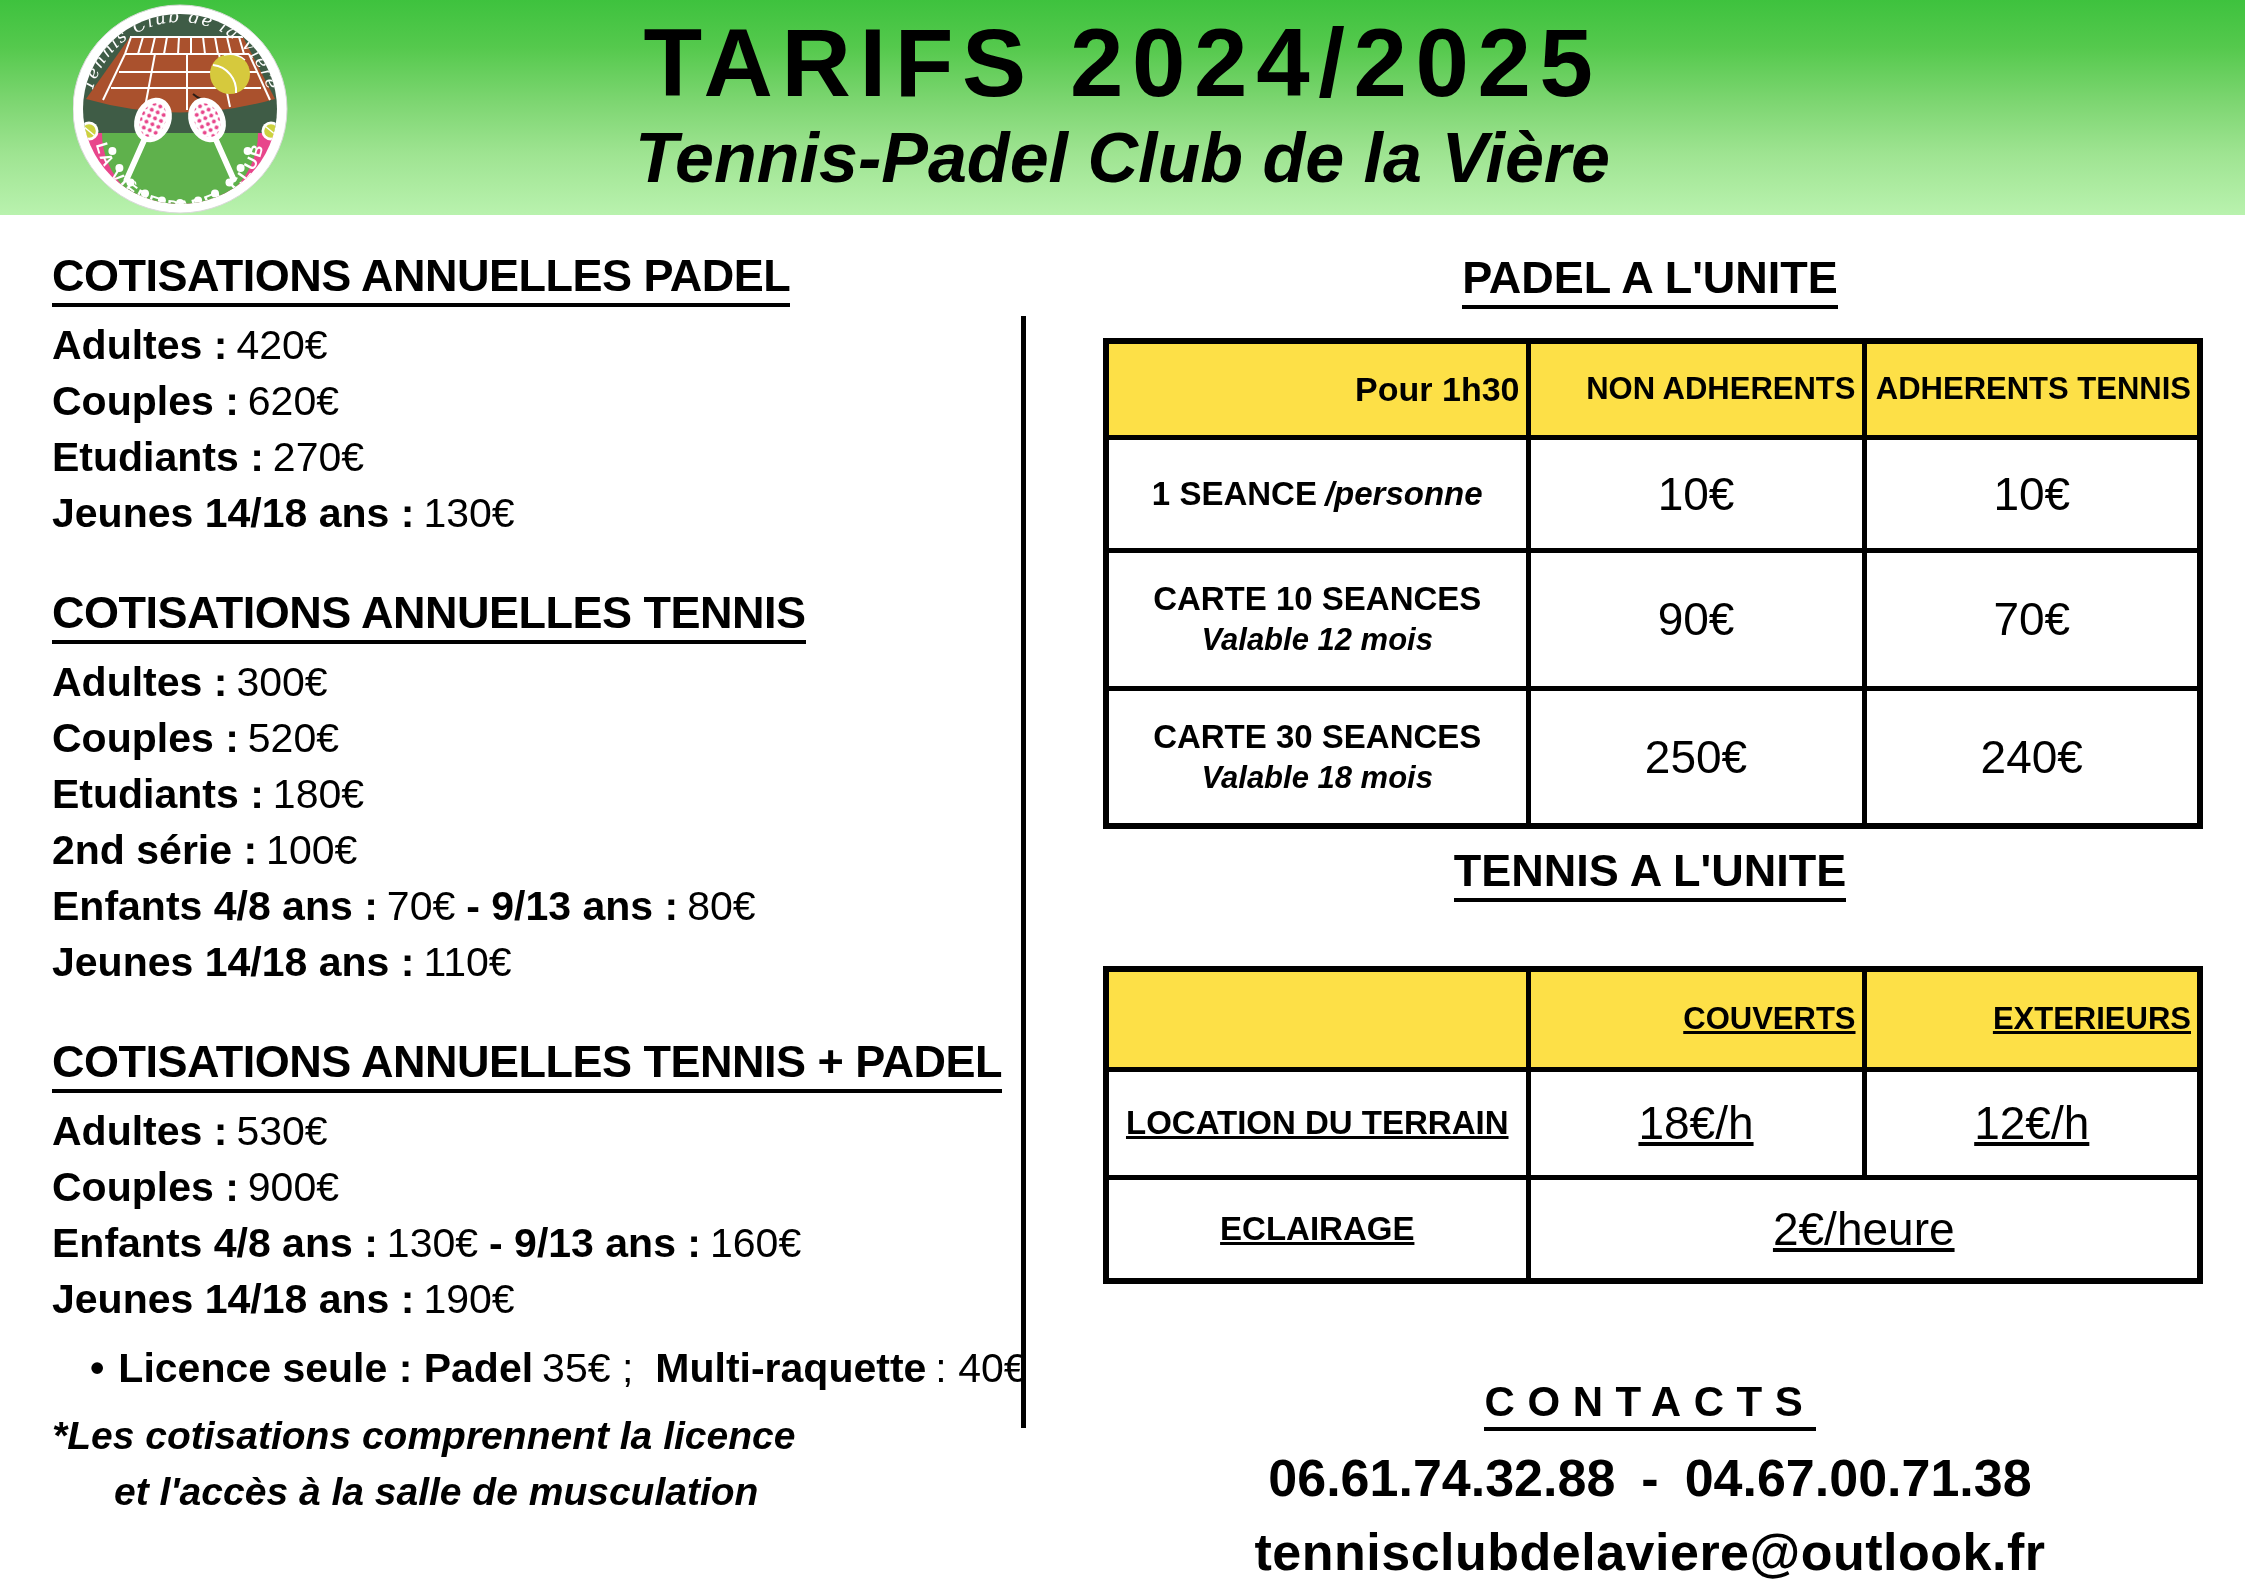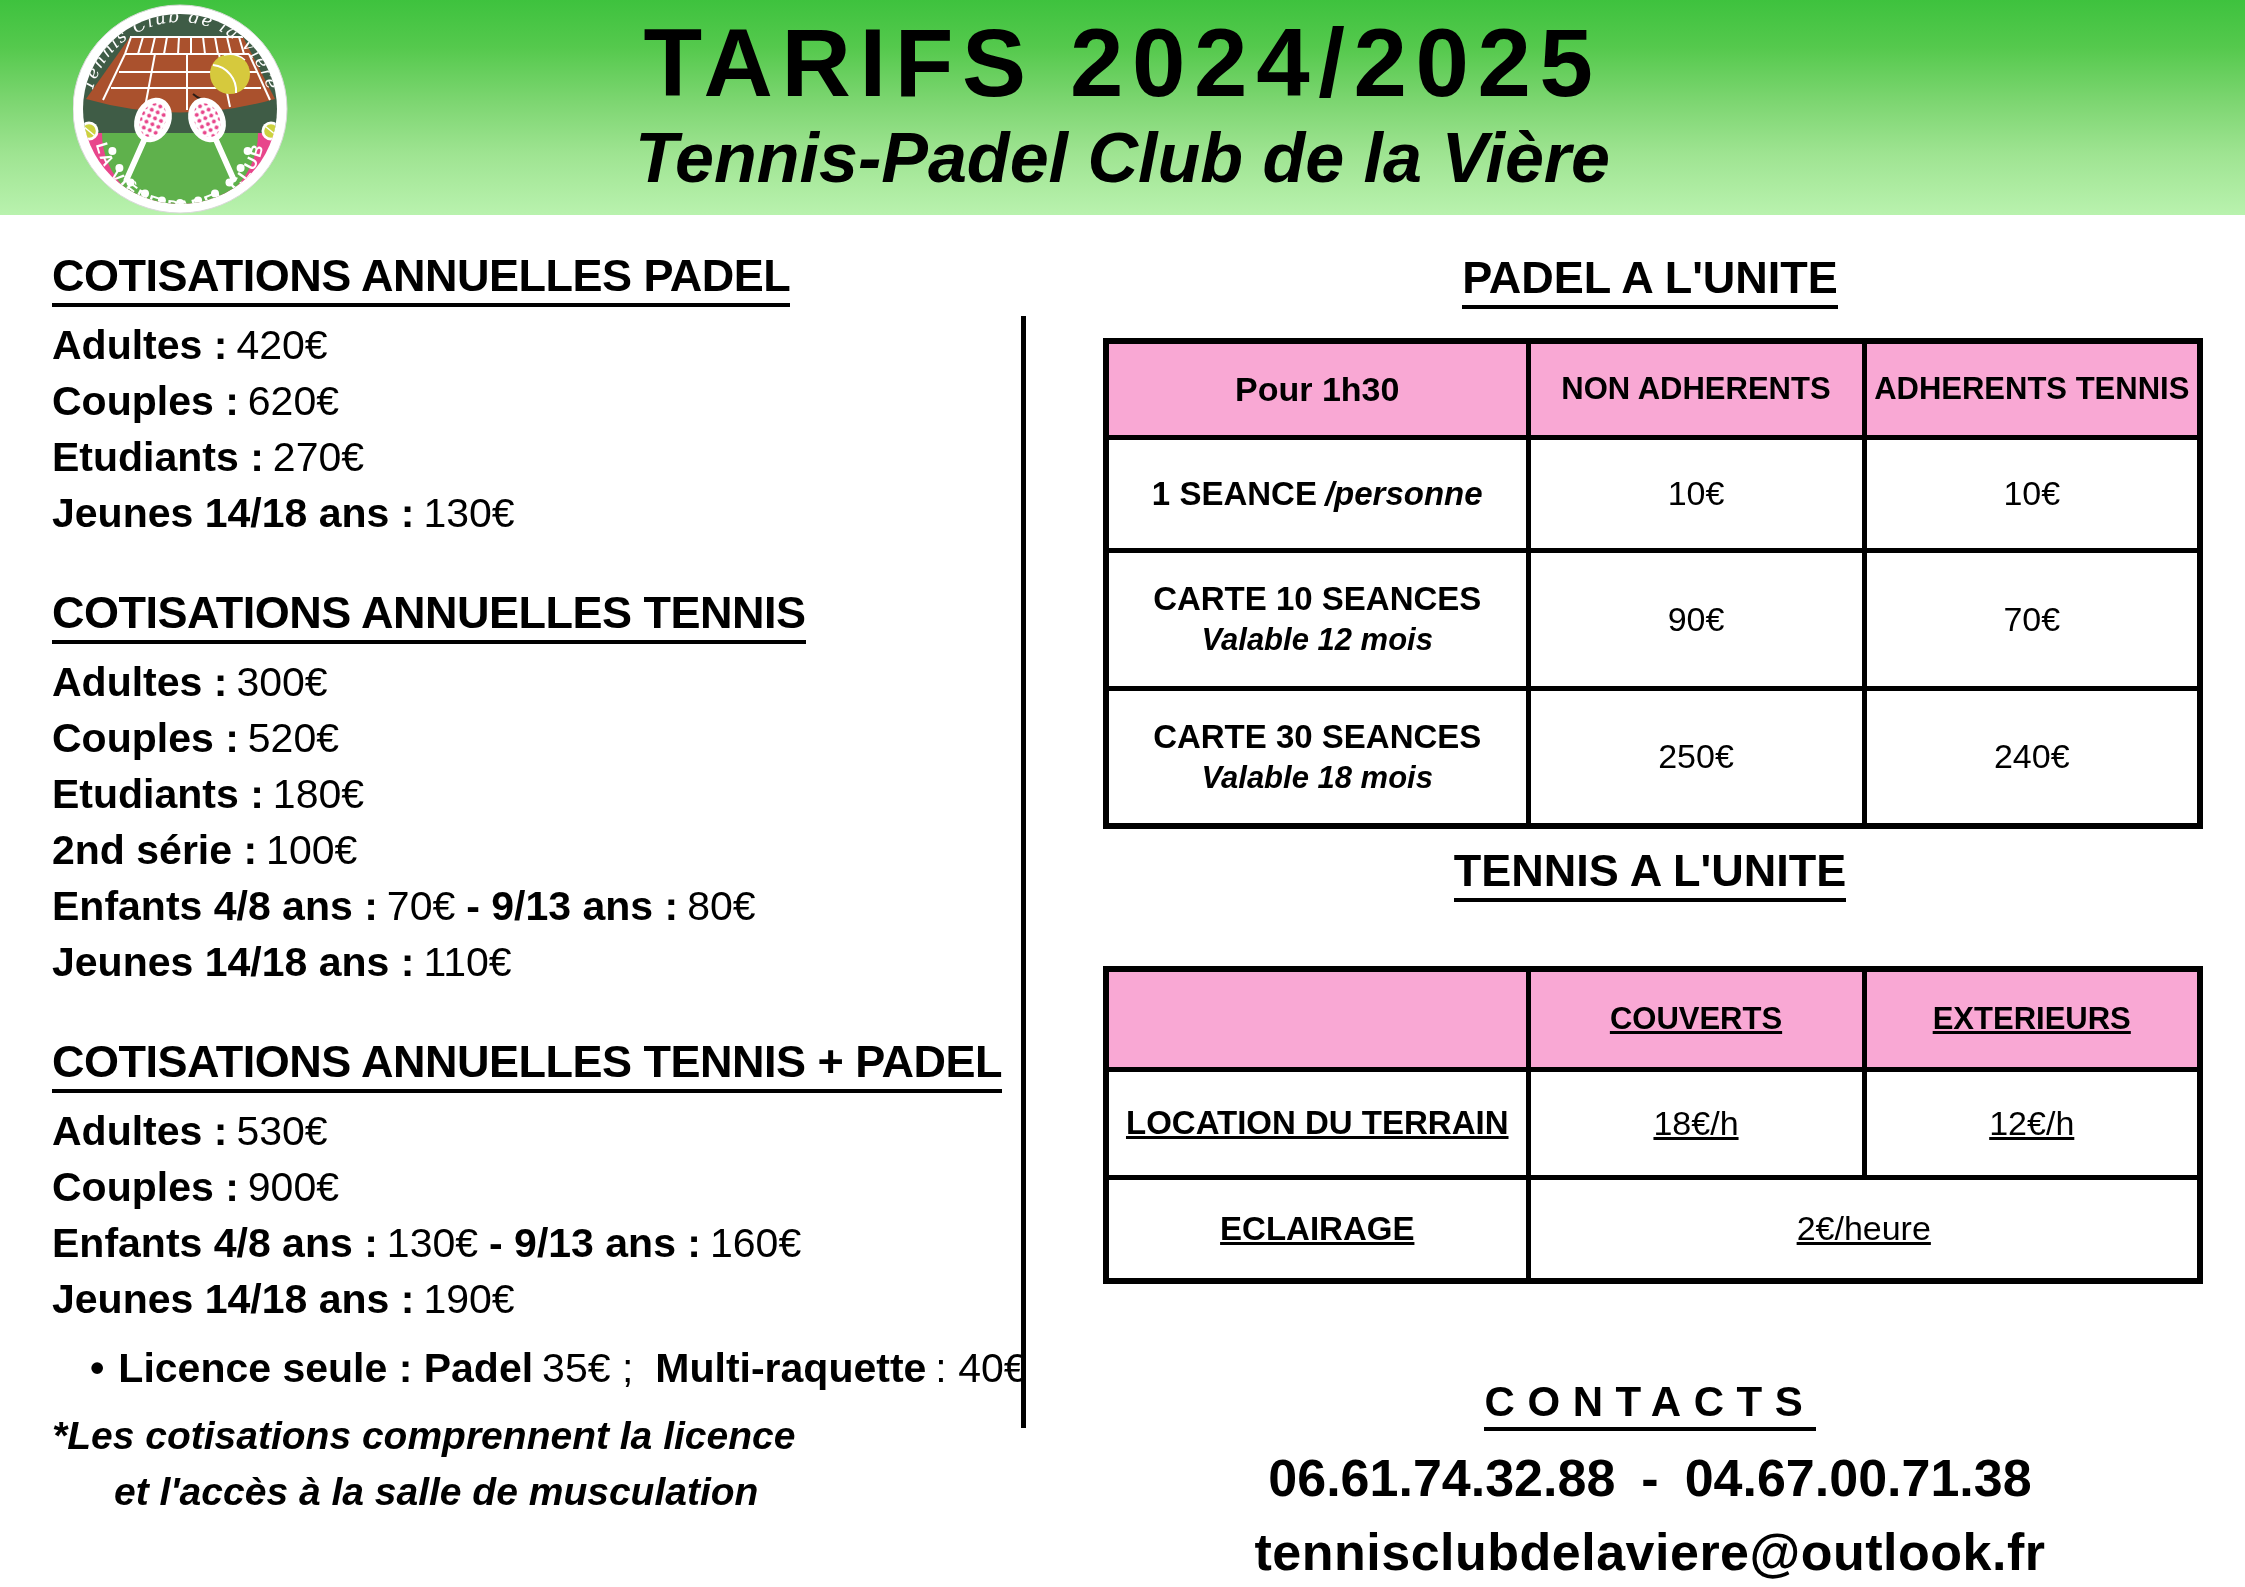--- a/index.html
+++ b/index.html
@@ -50,26 +50,26 @@
   .r-title span { border-bottom:4px solid #000; padding-bottom:2px; }
   .t-padel-title { top:252px; }
   .t-tennis-title { top:845px; }
   .contacts-title { top:1378px; font-size:42px; letter-spacing:.3em; }
 
   table.tbl { position:absolute; left:1103px; width:1094px; border-collapse:collapse;
               table-layout:fixed; border:6px solid #000; }
   .tbl-padel { top:338px; }
   .tbl-tennis { top:966px;text-decoration:underline; }
   .tbl th, .tbl td { border:5px solid #000; text-align:center; vertical-align:middle; padding:0 6px; }
-  .tbl th { background:#f9a8d4; font-size:31px; font-weight:700; }
+  .tbl th { background:#fde047; font-size:31px; font-weight:700;text-align:right; }
   .tbl th.big { font-size:34px; }
   .tbl td.lbl { font-size:33px; font-weight:700; }
   .tbl td.lbl .lbi { font-style:italic; margin-left:8px; }
   .tbl td.lbl .sub { display:block; font-size:31px; font-style:italic; margin-top:4px; }
-  .tbl td.val { font-size:34px; font-weight:400; }
+  .tbl td.val { font-size:46px; font-weight:400; }
   .tbl col.c1 { width:422px; } .tbl col.c2 { width:336px; } .tbl col.c3 { width:336px; }
 
   .phones { position:absolute; left:1103px; top:1448px; width:1094px; text-align:center;
             font-size:52px; font-weight:700; white-space:nowrap; }
   .phones .sep { margin:0 26px; }
   .email { position:absolute; left:1103px; top:1522px; width:1094px; text-align:center;
            font-size:52px; font-weight:700; letter-spacing:.5px; }
 </style>
 </head>
 <body>

